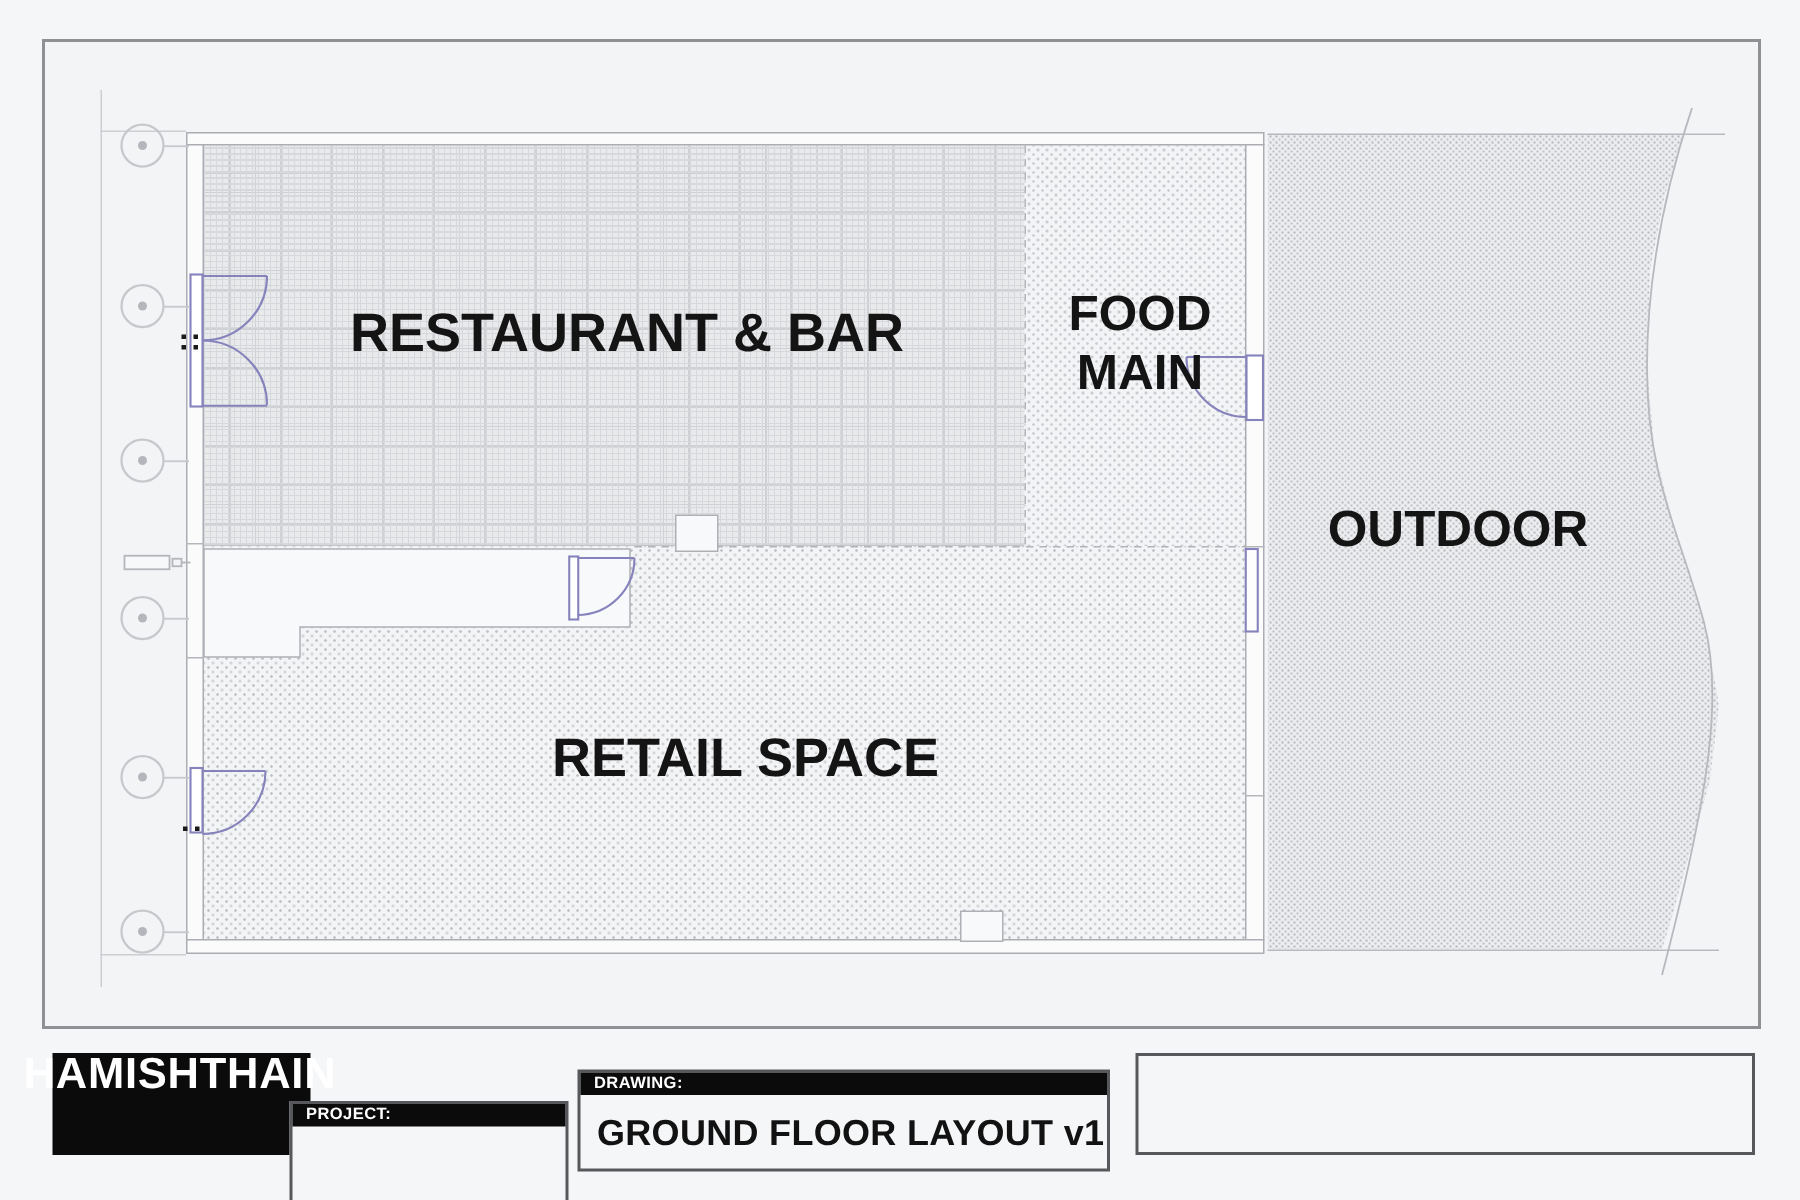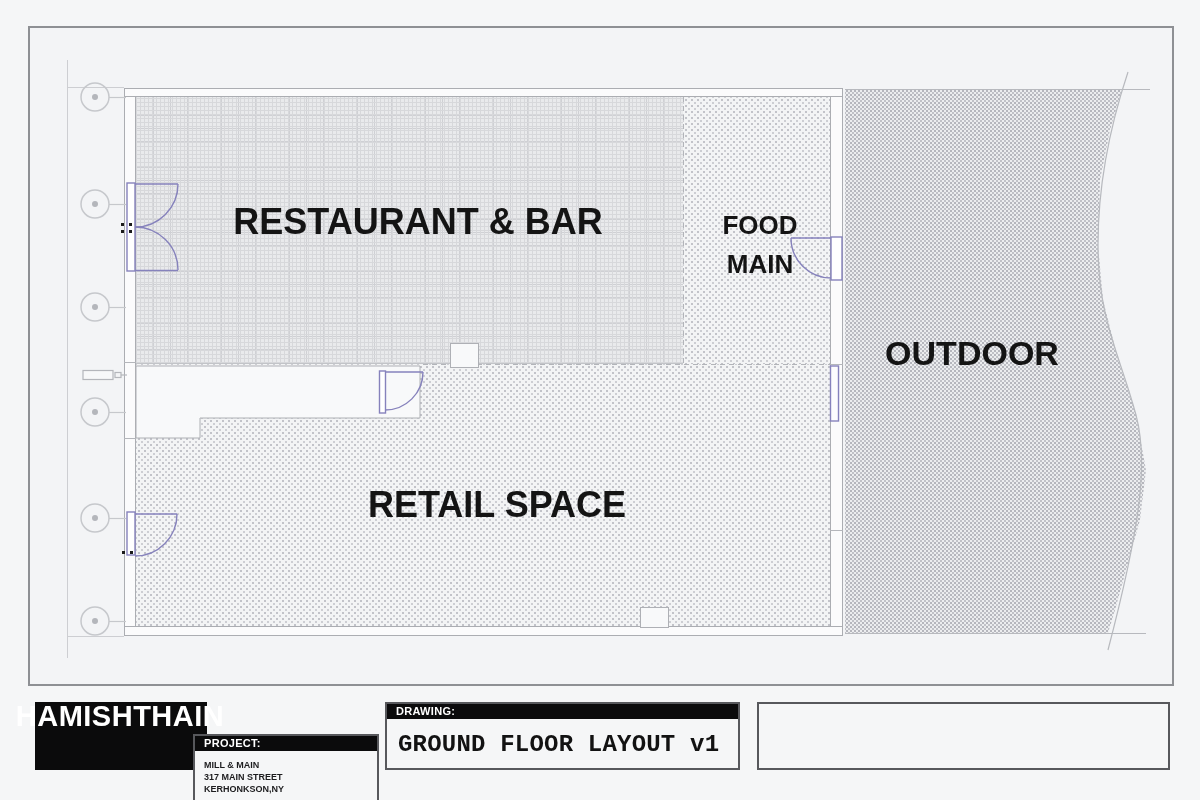--- a/index.html
+++ b/index.html
@@ -46,35 +46,35 @@
   .outdoor-tex{
     left:845px;top:89px;width:305px;height:544px;
     clip-path:polygon(0 0,277px 0,265px 41px,255px 91px,253px 156px,258px 211px,272px 266px,291px 326px,301px 381px,295px 431px,281px 481px,270px 521px,263px 544px,0 544px);
   }
   
   .room-label{
     color:#141414;font-weight:bold;text-align:center;
     letter-spacing:0px;line-height:1.08;white-space:nowrap;
   }
   .lbl-restaurant{left:228px;top:203px;width:380px;font-size:36px;}
-  .lbl-foodprep{left:680px;top:189px;width:160px;font-size:26px;line-height:39px;white-space:normal;margin-top:17px;}
+  .lbl-foodprep{left:680px;top:189px;width:160px;font-size:33px;line-height:39px;white-space:normal;}
   .lbl-outdoor{left:866px;top:332px;width:212px;font-size:34px;line-height:43px;white-space:normal;}
   .lbl-retail{left:327px;top:486px;width:340px;font-size:36px;}
   
   .tb-box{top:702px;height:68px;box-sizing:border-box;}
   .tb-firm{left:35px;width:172px;background:#0b0b0c;color:#fff;display:flex;flex-direction:row;justify-content:center;}
   .tb-firm .l1{font-weight:bold;font-size:29px;line-height:28px;padding-left:8px;letter-spacing:0.5px;}
   .tb-firm .l2{font-weight:bold;font-size:29px;line-height:28px;text-align:right;padding-right:10px;letter-spacing:0.5px;}
   .tb-outlined{border:2px solid #57585c;background:#f5f6f7;}
   .tb-project{left:193px;width:186px;margin-top:32px;}
-  .tb-drawing{left:385px;width:355px;}
+  .tb-drawing{left:385px;width:355px;margin-top:11px;}
   .tb-empty{left:757px;width:413px;}
   .tb-header{background:#0b0b0c;color:#fff;font-weight:bold;font-size:11px;line-height:15px;height:15px;padding-left:9px;letter-spacing:0.3px;}
   .tb-project .addr{font-size:9px;font-weight:bold;color:#1c1c1e;line-height:12px;padding:8px 0 0 9px;}
-  .tb-drawing .dtitle{font-size:24px;font-weight:bold;color:#121212;padding:12px 0 0 11px;letter-spacing:0.2px;font-family:Liberation Mono, monospace;}
+  .tb-drawing .dtitle{font-size:24px;font-weight:bold;color:#121212;padding:12px 0 0 11px;letter-spacing:0.2px;}
   svg{position:absolute;left:0;top:0;}
 </style>
 </head>
 <body>
 
 <div class="abs frame"></div>
 
 <div class="abs tex-crosshatch restaurant-tex"></div>
 <div class="abs tex-dots-light foodprep-tex"></div>
 <div class="abs tex-dots-light retail-tex"></div>
@@ -206,25 +206,20 @@
   <span>RETAIL SPACE</span>
 </div>
 
 <div class="abs tb-box tb-firm">
   <div class="l1">HAMISH</div>
   <div class="l2">THAIN</div>
 </div>
 
 <div class="abs tb-box tb-outlined tb-project">
   <div class="tb-header">PROJECT:</div>
-  <div class="addr">
-    <div>MILL &amp; MAIN</div>
-    <div>317 MAIN STREET</div>
-    <div>KERHONKSON,NY</div>
-  </div>
 </div>
 
 <div class="abs tb-box tb-outlined tb-drawing">
   <div class="tb-header">DRAWING:</div>
   <div class="dtitle">GROUND FLOOR LAYOUT v1</div>
 </div>
 
 <div class="abs tb-box tb-outlined tb-empty"></div>
 
 </body></html>

